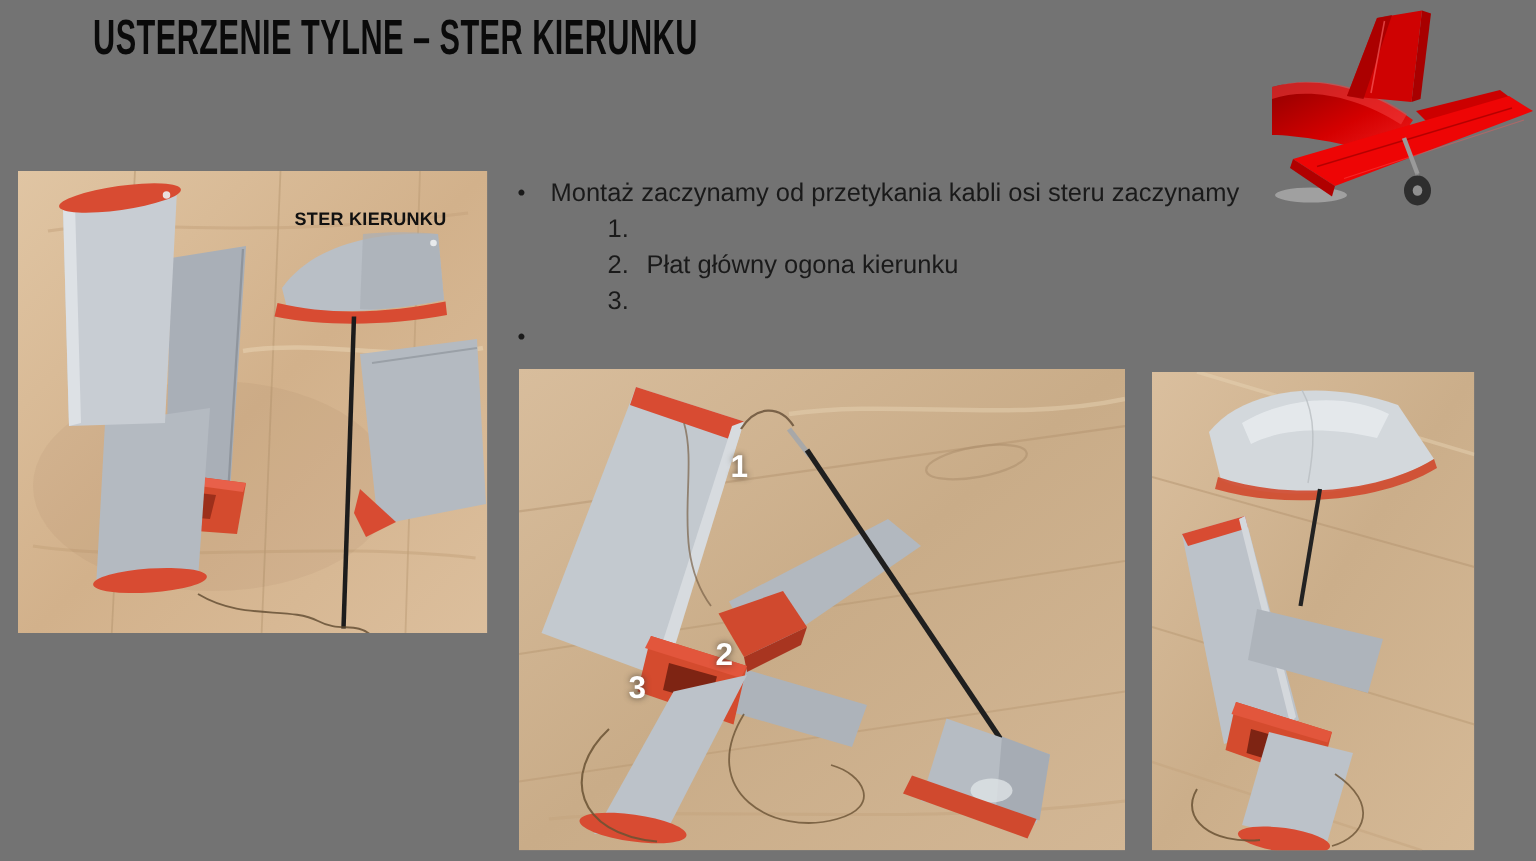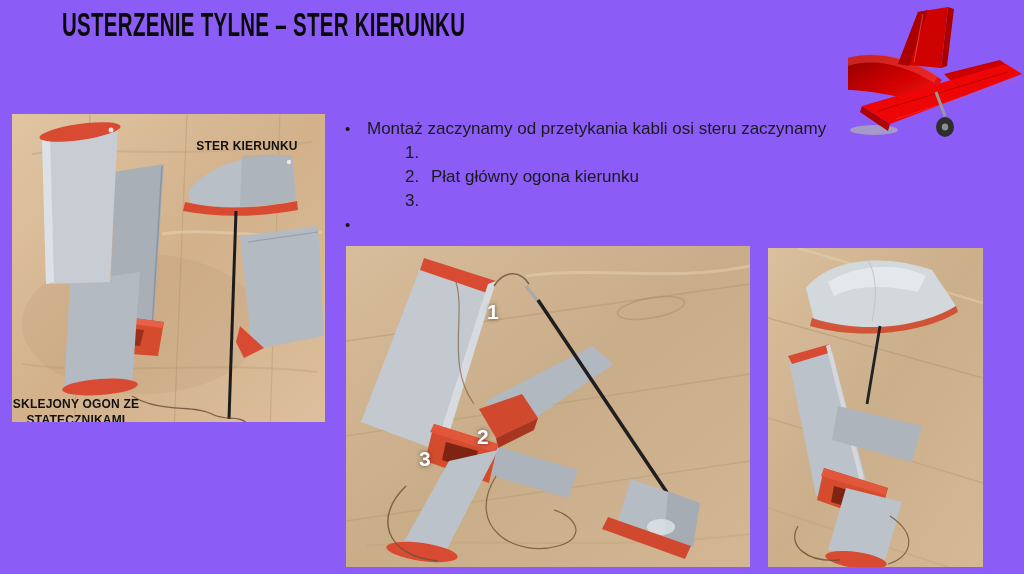--- a/index.html
+++ b/index.html
@@ -1,17 +1,17 @@
 <!DOCTYPE html>
 <html><head>
 <meta charset="utf-8">
 <style>
   html,body{margin:0;padding:0;background:#ffffff;}
   .slide{
-    position:relative;width:1024px;height:574px;background:#8b5cf6;
+    position:relative;width:1024px;height:574px;background:#737373;
     overflow:hidden;font-family:"Liberation Sans",sans-serif;
   }
   .title{
     position:absolute;left:62px;top:6px;font-size:33px;font-weight:800;
     color:#0a0a0a;white-space:nowrap;transform:scaleX(0.62);
     transform-origin:left top;letter-spacing:0.5px;
   }
   .intro{
     position:absolute;left:12px;top:46px;width:826px;
     font-size:17.5px;line-height:27px;color:#212121;
@@ -152,24 +152,20 @@
       </g>
       <path d="M224,97 C222,160 219,230 217,305" stroke="#1c1c1c" stroke-width="3" fill="none"></path>
       <g>
         <polygon points="228,122 306,112 312,222 240,236" fill="#b4bac1"></polygon>
         <line x1="236" y1="128" x2="306" y2="118" stroke="#9aa0a7" stroke-width="1.2"></line>
         <polygon points="228,212 252,234 232,244 224,228" fill="#d84b32"></polygon>
       </g>
       <path d="M120,282 C150,300 180,290 200,300 C215,308 225,300 236,310" stroke="#5f4a30" stroke-width="1.3" fill="none" opacity="0.8"></path>
     </svg>
     <div class="ph-label label-top">STER KIERUNKU</div>
-    <div class="ph-label label-bottom">
-      <div>SKLEJONY OGON ZE</div>
-      <div>STATECZNIKAMI</div>
-    </div>
   </div>
 
   <div class="photo" style="left:346px;top:246px;width:404px;height:321px;">
     <svg width="404" height="321" viewBox="0 0 404 321">
       <defs>
         <linearGradient id="woodM" x1="0" y1="0" x2="1" y2="1">
           <stop offset="0" stop-color="#d8bd9c"></stop>
             <stop offset="0.5" stop-color="#c9ac88"></stop>
             <stop offset="1" stop-color="#d3b795"></stop>
         </linearGradient>

